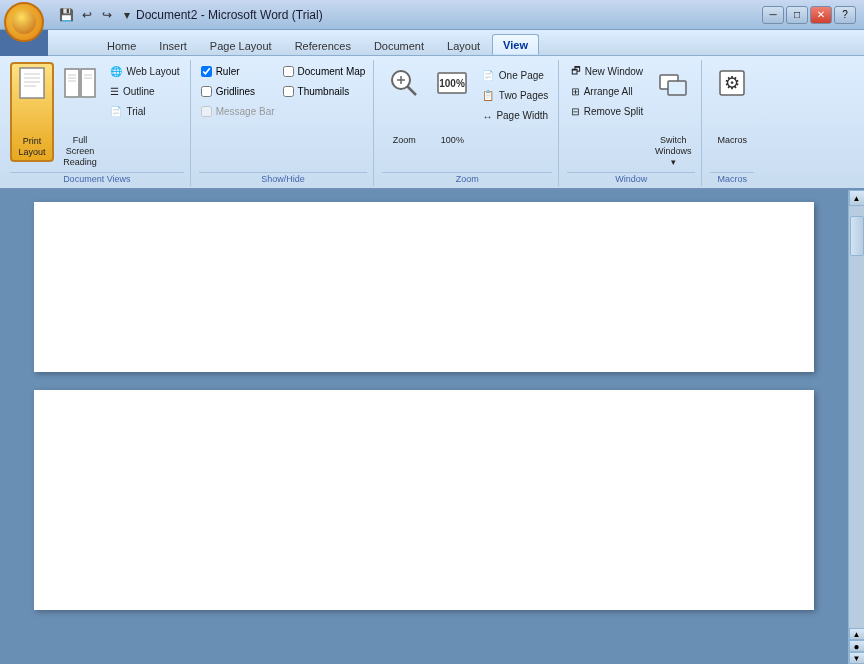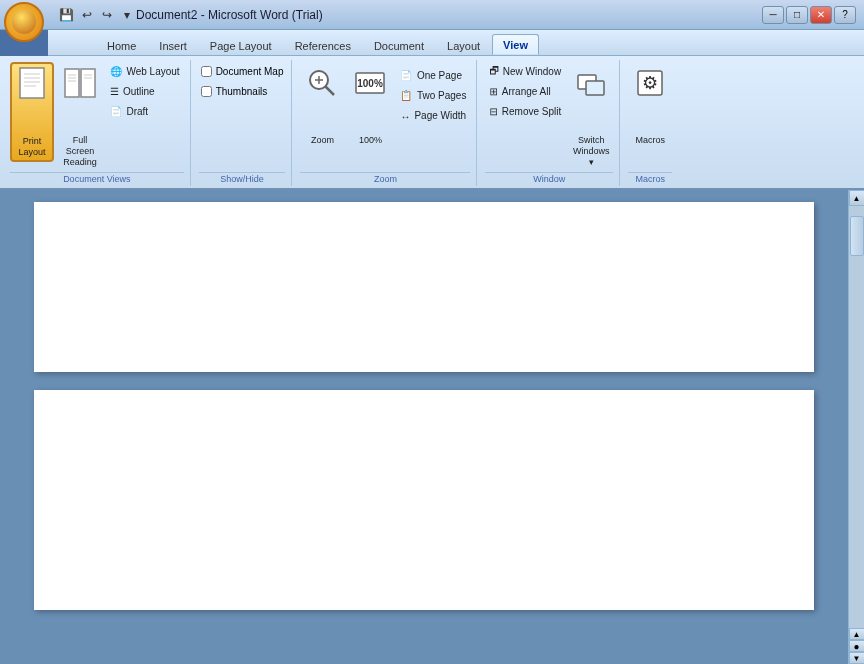--- a/index.html
+++ b/index.html
@@ -357,29 +357,43 @@
         <div class="small-btn">
           <span>🌐</span>
           <span>Web Layout</span>
         </div>
         <div class="small-btn">
           <span>☰</span>
           <span>Outline</span>
         </div>
         <div class="small-btn">
           <span>📄</span>
-          <span>Draft</span>
+          <span>Trial</span>
         </div>
       </div>
     </div>
     <div class="ribbon-group-label">Document Views</div>
   </div>
 
   <div class="ribbon-group">
     <div class="ribbon-group-content">
+      <div class="small-btn-group">
+        <label class="check-item">
+          <input type="checkbox" checked="" style="">
+          <span>Ruler</span>
+        </label>
+        <label class="check-item">
+          <input type="checkbox" style="">
+          <span>Gridlines</span>
+        </label>
+        <label class="check-item" style="color:#999">
+          <input type="checkbox" disabled="" style="">
+          <span>Message Bar</span>
+        </label>
+      </div>
       <div class="small-btn-group">
         <label class="check-item">
           <input type="checkbox" style="">
           <span>Document Map</span>
         </label>
         <label class="check-item">
           <input type="checkbox" style="">
           <span>Thumbnails</span>
         </label>
       </div>

